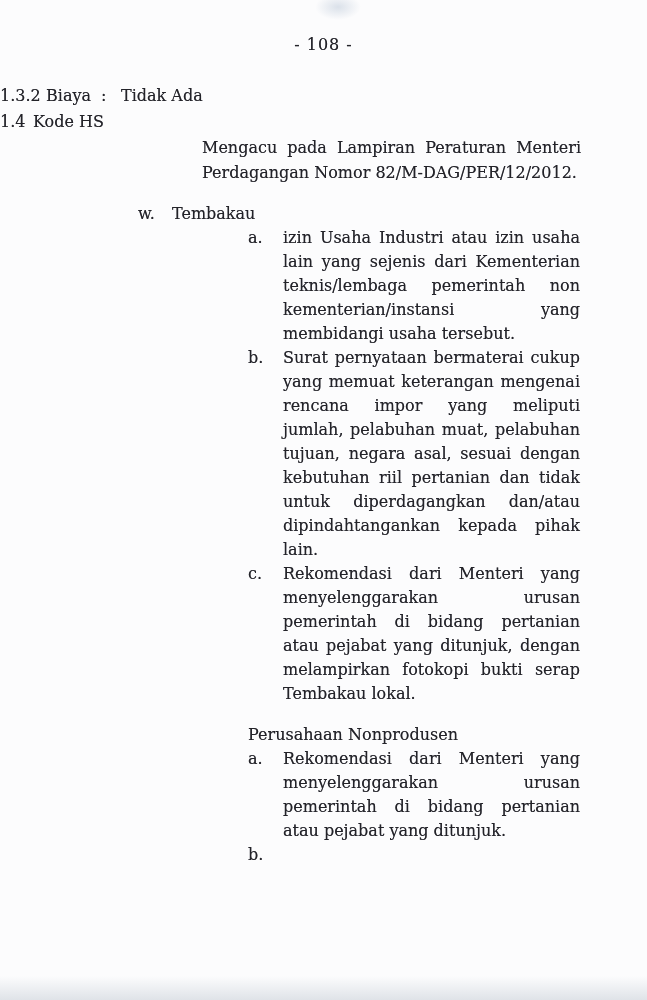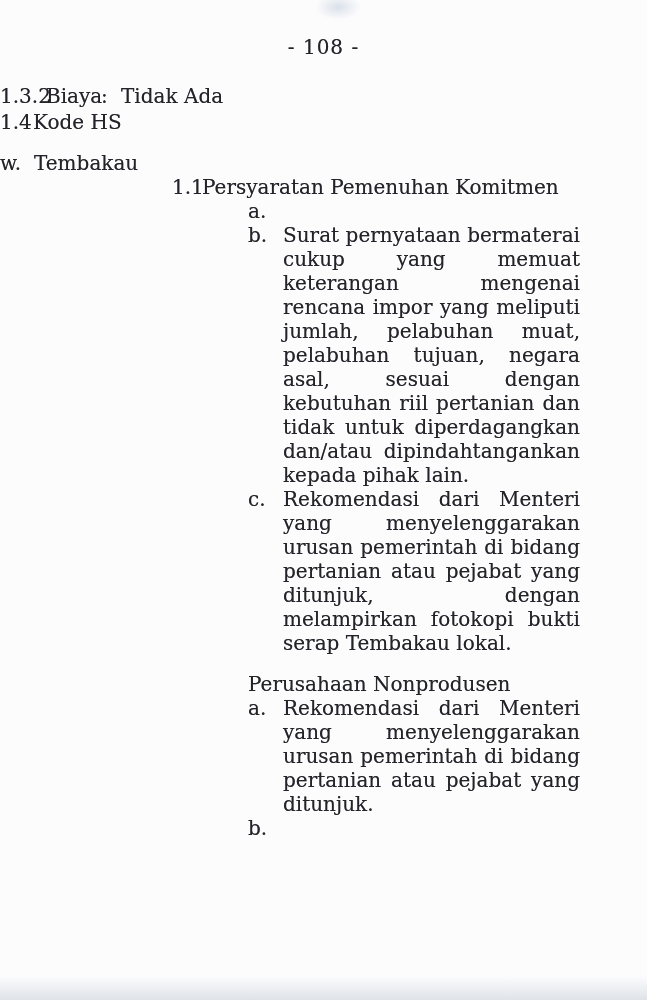--- a/index.html
+++ b/index.html
@@ -7,21 +7,21 @@
     --paper: #fcfcfd;
     --band: #dfe3e8;
   }
   html, body { margin: 0; padding: 0; background: #ffffff; }
   .page {
     position: relative;
     width: 647px;
     height: 1000px;
     background: var(--paper);
     font-family: "DejaVu Serif", "Liberation Serif", serif;
-    font-size: 20px;
+    font-size: 16px;
     color: var(--ink);
     overflow: hidden;
     text-shadow: 0 0 0.4px rgba(35,35,45,0.55); 
   }
 
   
   .smudge {
     position: absolute;
     left: 315px; top: -6px;
     width: 46px; height: 26px;
@@ -64,21 +64,21 @@
   .r-14 { margin-top: 2px; }
   .n-14 { width: 33px; }
   .body-14 {
     margin-left: 202px;
     width: 379px;
     text-align: justify;
     line-height: 25px;
     margin-top: 1px;
   }
 
-  .r-w   { margin-top: 17px; }
+  .r-w   { padding-left: 138px; margin-top: 17px; }
   .n-w   { width: 34px; }
   .r-11  { padding-left: 172px; }
   .n-11  { width: 30px; }
   .r-111 { padding-left: 202px; }
   .n-111 { width: 46px; }
 
   .subheading { margin-left: 248px; }
   .letter-list { margin-left: 248px; width: 332px; }
   .li { display: flex; align-items: flex-start; }
   .li-letter { width: 35px; flex: none; }
@@ -97,33 +97,32 @@
 
   <div class="content">
 
     <div class="row r-132">
       <span class="num n-132">1.3.2</span><span class="lbl-biaya">Biaya</span><span class="colon">:</span><span>Tidak Ada</span>
     </div>
 
     <div class="row r-14">
       <span class="num n-14">1.4</span><span>Kode HS</span>
     </div>
+    <div class="body-14">Mengacu pada Lampiran Peraturan Menteri Perdagangan Nomor 82/M-DAG/PER/12/2012.</div>
 
     <div class="row r-w">
       <span class="num n-w">w.</span><span>Tembakau</span>
     </div>
 
-    <div class="row r-11">
-      <span class="num n-11">1.1</span><span>Persyaratan Pemenuhan Komitmen</span>
-    </div>
 
 
     <div class="letter-list">
       <div class="li">
         <span class="li-letter">a.</span>
+        <div class="li-text">izin Usaha Industri atau izin usaha lain yang sejenis dari Kementerian teknis/lembaga pemerintah non kementerian/instansi yang membidangi usaha tersebut.</div>
       </div>
       <div class="li">
         <span class="li-letter">b.</span>
         <div class="li-text">Surat pernyataan bermaterai cukup yang memuat keterangan mengenai rencana impor yang meliputi jumlah, pelabuhan muat, pelabuhan tujuan, negara asal, sesuai dengan kebutuhan riil pertanian dan tidak untuk diperdagangkan dan/atau dipindahtangankan kepada pihak lain.</div>
       </div>
       <div class="li">
         <span class="li-letter">c.</span>
         <div class="li-text">Rekomendasi dari Menteri yang menyelenggarakan urusan pemerintah di bidang pertanian atau pejabat yang ditunjuk, dengan melampirkan fotokopi bukti serap Tembakau lokal.</div>
       </div>
     </div>

